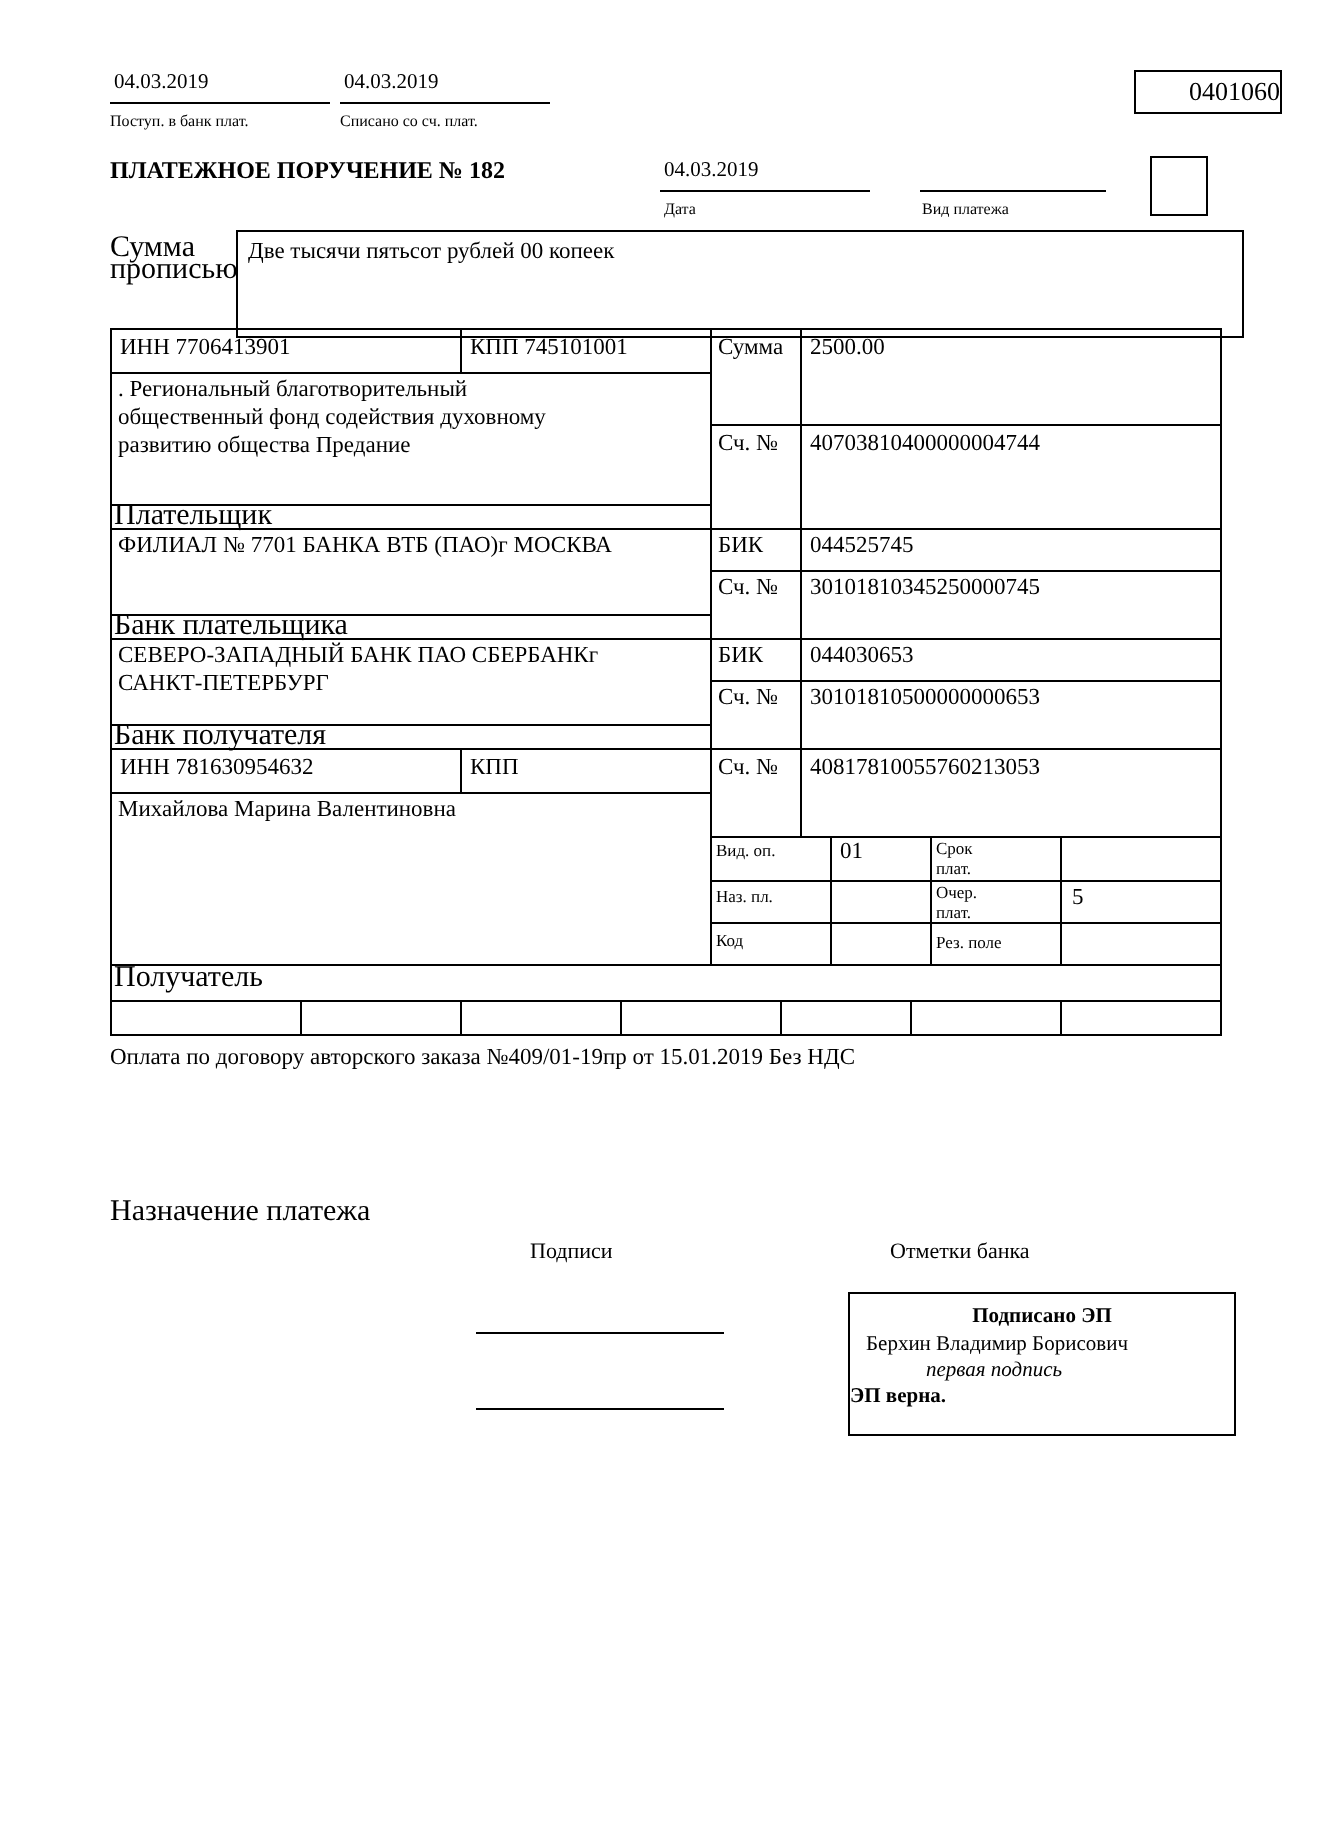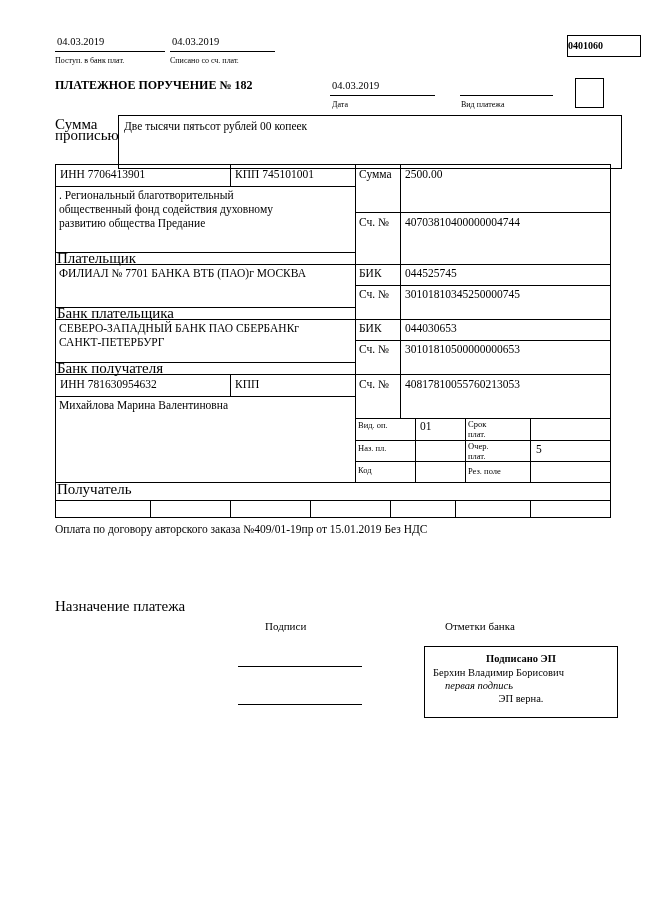--- a/index.html
+++ b/index.html
@@ -8,32 +8,32 @@
   .abs{position:absolute;}
   .hl{position:absolute;height:1px;background:#000;}
   .vl{position:absolute;width:1px;background:#000;}
   .t{position:absolute;font-size:11.5px;line-height:13px;white-space:nowrap;}
   .lab{position:absolute;font-size:15px;line-height:11px;white-space:nowrap;}
   .sm{position:absolute;font-size:8px;line-height:9px;white-space:nowrap;text-align:center;}
   .sub{position:absolute;font-size:8.5px;line-height:10px;}
   .nowrap{white-space:nowrap;}
   .title{position:absolute;font-size:12px;font-weight:bold;white-space:nowrap;}
   .fieldline{position:absolute;border-bottom:1px solid #000;font-size:10.5px;height:15px;padding-left:2px;white-space:nowrap;}
-  .codebox{position:absolute;border:1px solid #000;text-align:left;font-size:10px;line-height:20px;font-weight:bold;}
+  .codebox{position:absolute;border:1px solid #000;text-align:right;font-size:13px;line-height:20px;}
   .amountbox{position:absolute;border:1px solid #000;font-size:11.5px;padding:3px 5px;line-height:14px;}
   .stamp{position:absolute;left:52px;top:616px;width:178px;height:134px;border:1px solid #2222cc;
          color:#2222cc;font-size:9.5px;line-height:12.5px;padding:4px 4px;}
   .stampline{white-space:nowrap;}
   .gap13{margin-top:13px;}
   .gap21{margin-top:21px;}
   .epbox{position:absolute;left:424px;top:646px;width:192px;height:70px;border:1px solid #000;font-size:10.5px;line-height:13px;}
   .ep-signed{font-weight:bold;text-align:center;margin-top:5px;}
   .ep-name{padding-left:8px;margin-top:1px;white-space:nowrap;}
-  .ep-first{font-style:italic;margin-left:20px;}
-  .ep-valid{font-weight:normal;text-align:center;}
+  .ep-first{font-style:italic;margin-left:38px;}
+  .ep-valid{font-weight:bold;}
   .head{position:absolute;font-size:11px;white-space:nowrap;}
 </style>
 </head>
 <body>
 
 <div class="page">
 
   <div class="fieldline" style="left:55px;top:36px;width:108px"><span>04.03.2019</span></div>
   <div class="sm" style="left:55px;top:56px">Поступ. в банк плат.</div>
   <div class="fieldline" style="left:170px;top:36px;width:103px"><span>04.03.2019</span></div>

